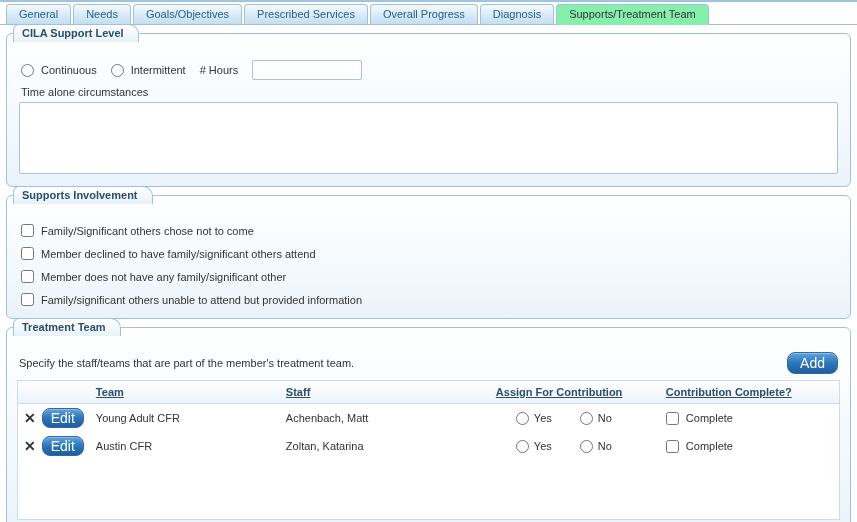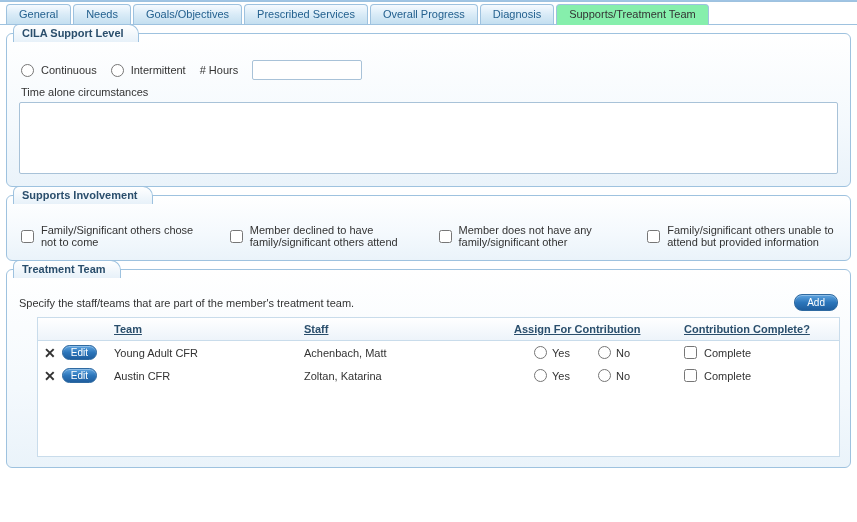--- a/index.html
+++ b/index.html
@@ -98,51 +98,50 @@
     border-radius: 2px;
     background: #fff;
     font-family: inherit;
     font-size: 11px;
     padding: 4px;
     overflow-y: scroll;
   }
   
   .inv-grid {
     display: grid;
-    grid-template-columns: 1fr 1fr 1fr 1fr;
+    grid-template-columns: 1fr;
     row-gap: 10px;
     column-gap: 20px;
     padding: 4px 4px 2px 4px;
   }
   .chk { display: flex; align-items: center; gap: 4px; }
   
   .tt-head {
     display: flex;
     align-items: center;
     justify-content: space-between;
     padding: 0 2px 6px 2px;
   }
   .tt-instr { color: #333; }
   .btn {
     border: 1px solid #2f6aa1;
     border-radius: 8px;
     background: linear-gradient(#5ea4e0 0%, #2c76bb 50%, #1f5e9e 100%);
     color: #fff;
-    font-size: 10px;
+    font-size: 14px;
     padding: 2px 12px;
     cursor: pointer;
     box-shadow: inset 0 1px 0 rgba(255,255,255,0.3);
   }
   .btn.small { padding: 1px 8px; }
   .grid-wrap {
     border: 1px solid #c9dceb;
     background: #fff;
     height: 140px;
     overflow-y: scroll;
-    margin-left: 20px;
   }
   table.grid {
     width: 100%;
     border-collapse: collapse;
   }
   table.grid th {
     text-align: left;
     font-weight: bold;
     padding: 5px 6px;
     border-bottom: 1px solid #c9dceb;

